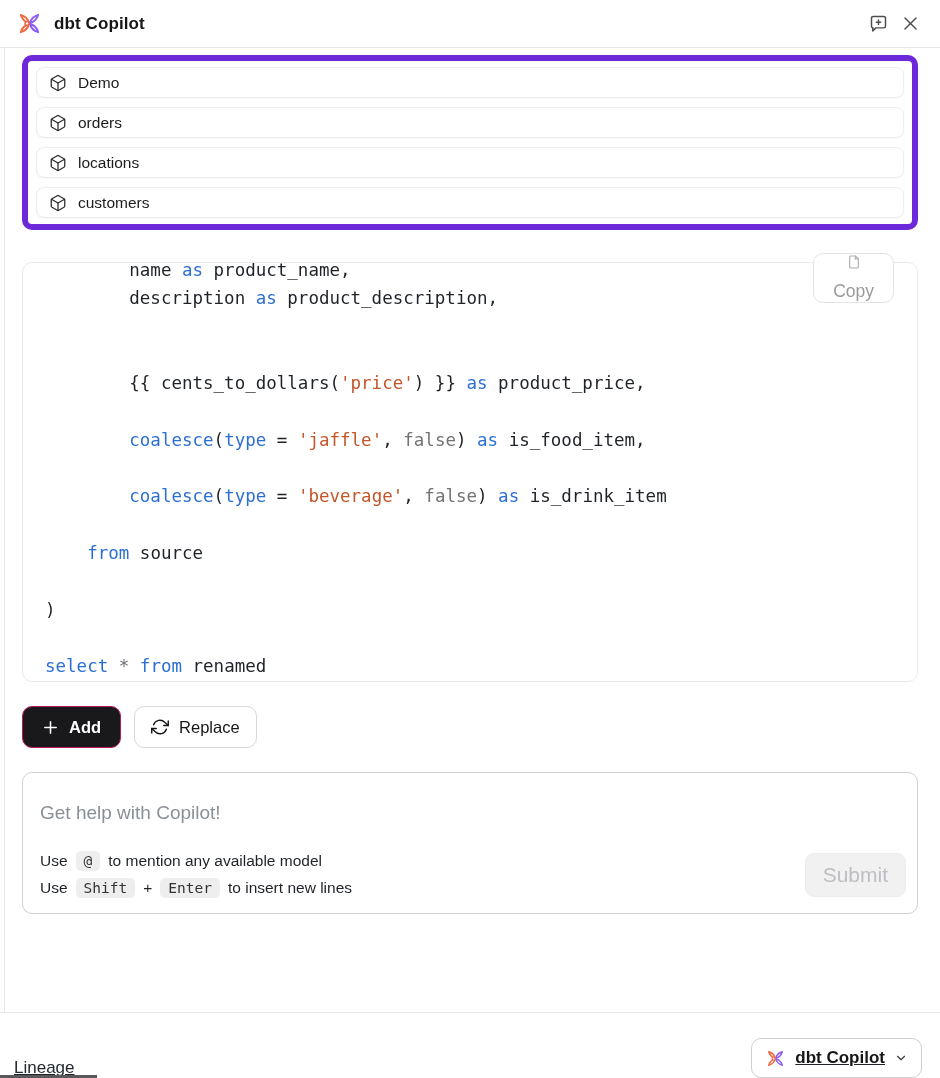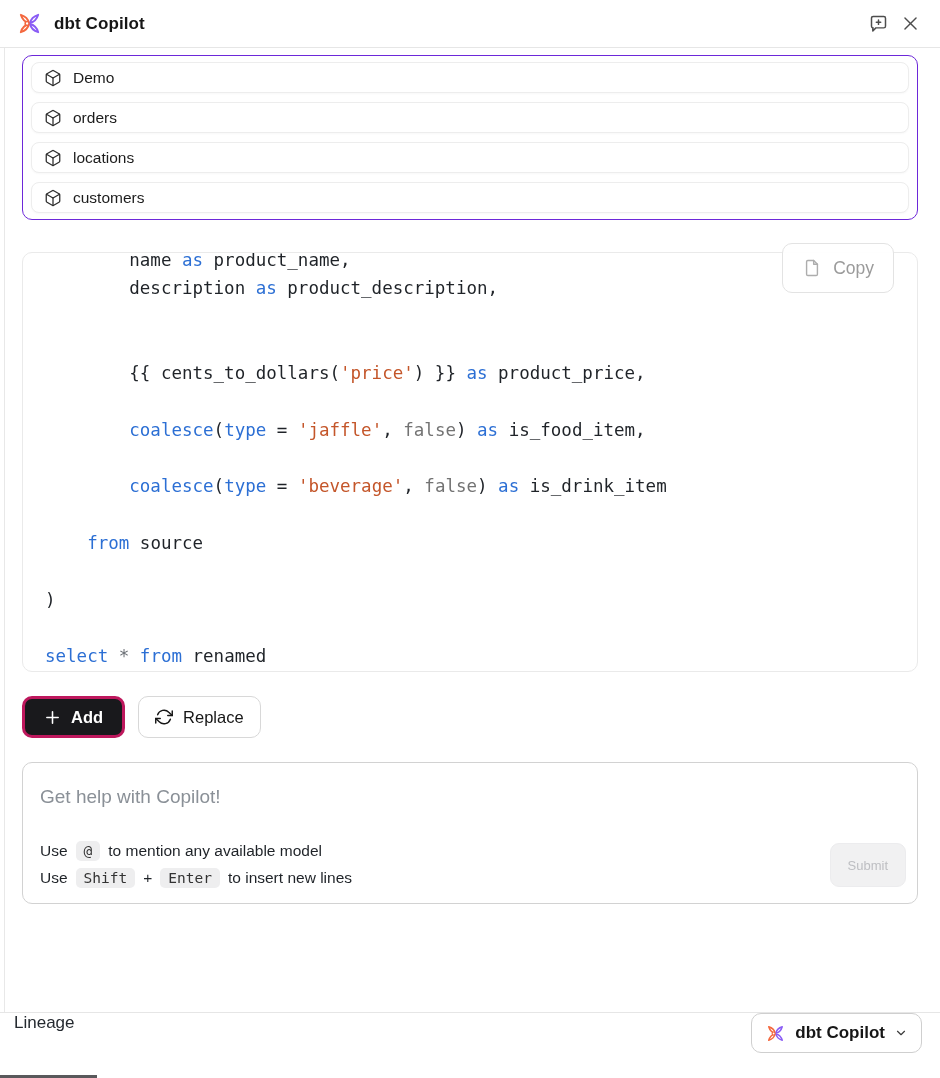--- a/index.html
+++ b/index.html
@@ -31,21 +31,21 @@
   .panel-edge {
     position: absolute; left: 4px; top: 48px; width: 1px; height: 964px;
     background: #e8e8e8;
   }
 
   
   .content { position: absolute; left: 22px; right: 22px; top: 48px; }
 
   .models-panel {
     margin-top: 7px;
-    border: 1px solid #6d28d9; border-radius: 10px;
+    border: 6px solid #6d28d9; border-radius: 10px;
     padding: 6px 8px; background: #fff;
     display: flex; flex-direction: column; gap: 9px;
   }
   .model-chip {
     height: 31px; display: flex; align-items: center; gap: 11px;
     border: 1px solid #ededed; border-radius: 8px; background: #fff;
     padding: 0 12px; box-shadow: 0 1px 2px rgba(0,0,0,.03);
     cursor: pointer;
   }
   .model-chip .chip-label { font-size: 15.5px; color: #1c1c1c; }
@@ -70,62 +70,63 @@
   .tok-op      { color: #6a6f75; }
   .tok-plain   { color: #1f2328; }
 
   .copy-btn {
     position: absolute; top: -9px; right: 24px; z-index: 3;
     height: 50px; padding: 0 19px;
     display: flex; align-items: center; gap: 11px;
     background: rgba(255,255,255,.92);
     border: 1px solid #e3e3e3; border-radius: 10px;
     color: #9b9b9b; font-size: 17.5px; font-weight: 500;
-    font-family: inherit; cursor: pointer;
+    font-family: inherit; cursor: pointer; flex-direction: column;
   }
   .copy-btn svg { color:#adadad; }
 
   
   .actions { margin-top: 24px; display: flex; gap: 13px; align-items: center; }
   .btn {
     height: 42px; display: inline-flex; align-items: center; gap: 10px;
     border-radius: 10px; font-size: 16.5px; font-family: inherit; cursor: pointer;
   }
-  .btn-add { background: #19191c; color: #fff; border: 3px solid #be185d; padding: 6px 19px; font-weight: 600; }
+  .btn-add { background: #19191c; color: #fff; border: 1px solid #be185d; padding: 6px 19px; font-weight: 600; }
   .btn-replace { background: #fff; color: #161616; border: 1px solid #d8d8d8; padding: 0 16px; font-weight: 500; }
 
   
   .composer {
     position: relative; margin-top: 24px; height: 142px;
     border: 1px solid #d2d2d2; border-radius: 10px; background: #fff;
   }
   .composer .placeholder {
-    position: absolute; top: 23px; left: 17px;
+    position: absolute; top: 29px; left: 17px;
     font-size: 19px; color: #8a9097;
   }
   .composer .hints { position: absolute; left: 17px; bottom: 12px; font-size: 15.5px; color: #1f2328; }
   .hint-line { height: 27px; display: flex; align-items: center; gap: 8px; }
   .kbd {
     display: inline-block; background: #eeeeef; border-radius: 5px;
     font-family: "DejaVu Sans Mono", "Liberation Mono", monospace;
     font-size: 14.5px; color: #333; padding: 2px 8px;
   }
   .submit-btn {
     position: absolute; right: 11px; bottom: 16px;
     height: 44px; padding: 0 17px;
     background: #f1f1f2; border: 1px solid #ececee; border-radius: 9px;
-    color: #bdbec2; font-size: 13px; font-weight: 500; font-family: inherit;
+    color: #bdbec2; font-size: 21px; font-weight: 500; font-family: inherit;
   }
 
   
   .footer {
     position: absolute; left: 0; right: 0; bottom: 0; height: 66px;
     border-top: 1px solid #e6e6e6; background: #fff;
-    display: flex; align-items: flex-start; justify-content: space-between;
+    display: flex; align-items: flex-end; justify-content: space-between;
     padding: 0 18px 0 14px;
+    text-decoration: underline;
   }
   .footer .tab { font-size: 17px; color: #24292f; cursor: pointer; }
   .tab-underline {
     position: absolute; left: 0; bottom: 0; width: 97px; height: 3px;
     background: #59595b;
   }
   .copilot-select {
     height: 40px; display: flex; align-items: center; gap: 9px;
     border: 1px solid #cfcfcf; border-radius: 10px; background: #fff;
     padding: 0 13px; cursor: pointer; font-family: inherit;

